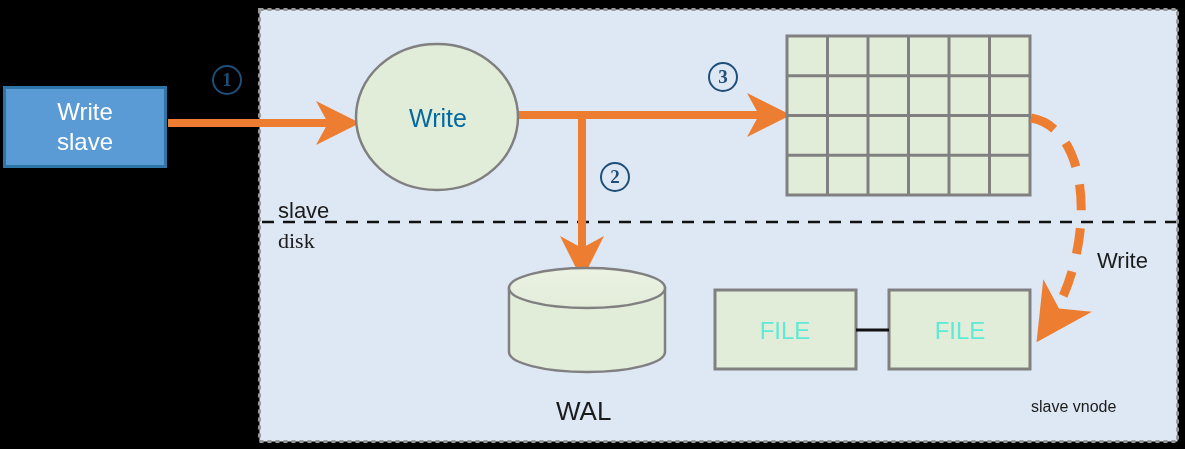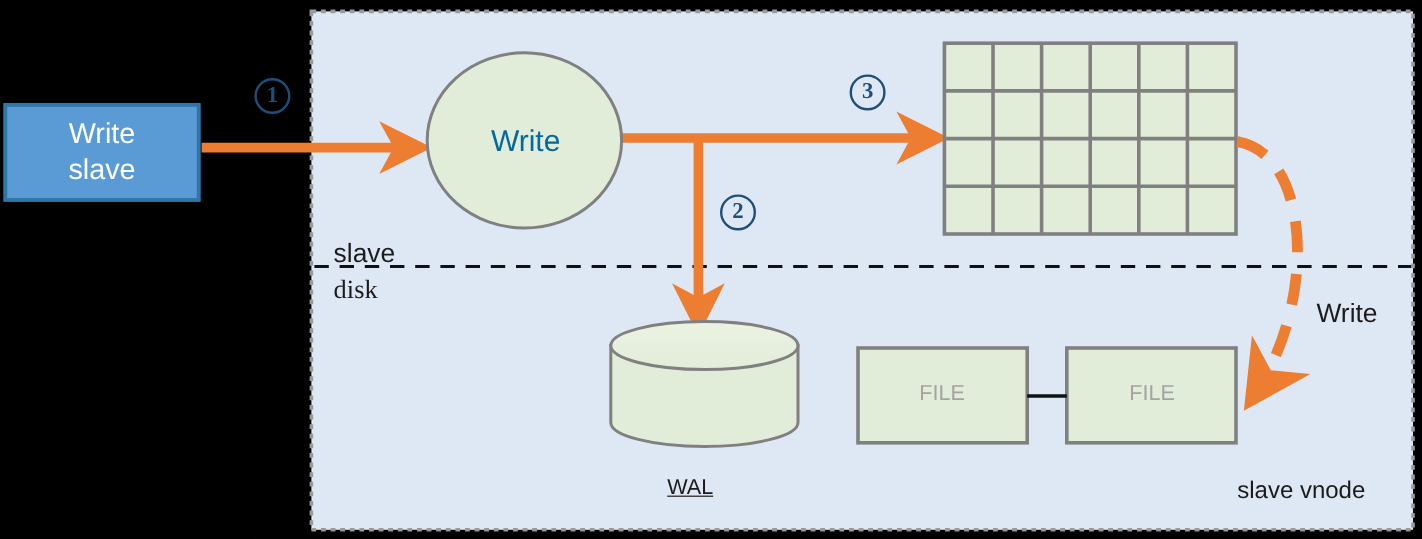--- a/index.html
+++ b/index.html
@@ -69,27 +69,27 @@
   #write-label {
     left: 400px;
     top: 104px;
     font-size: 25px;
     color: #0369a1;
     width: 76px;
     text-align: center;
   }
   #memory-label { left: 278px; top: 198px; font-size: 22px; }
   #disk-label   { left: 278px; top: 228px; font-size: 22px; font-family: Liberation Serif, serif; }
-  #wal-label    { left: 556px; top: 396px; font-size: 18px; text-decoration: underline; }
+  #wal-label    { left: 556px; top: 396px; font-size: 26px; }
   #flush-label  { left: 1097px; top: 248px; font-size: 22px; }
-  #slave-label  { left: 1031px; top: 398px; font-size: 20px; }
+  #slave-label  { left: 1031px; top: 398px; font-size: 16px; }
   .file-label {
     position: absolute;
-    font-size: 18px;
-    color: #a3a3a3;
+    font-size: 24px;
+    color: #5eead4;
     text-align: center;
     width: 120px;
   }
   #file-label-1 { left: 725px; top: 317px; }
   #file-label-2 { left: 900px; top: 317px; }
 </style>
 </head>
 <body>
 
 <div id="root">

